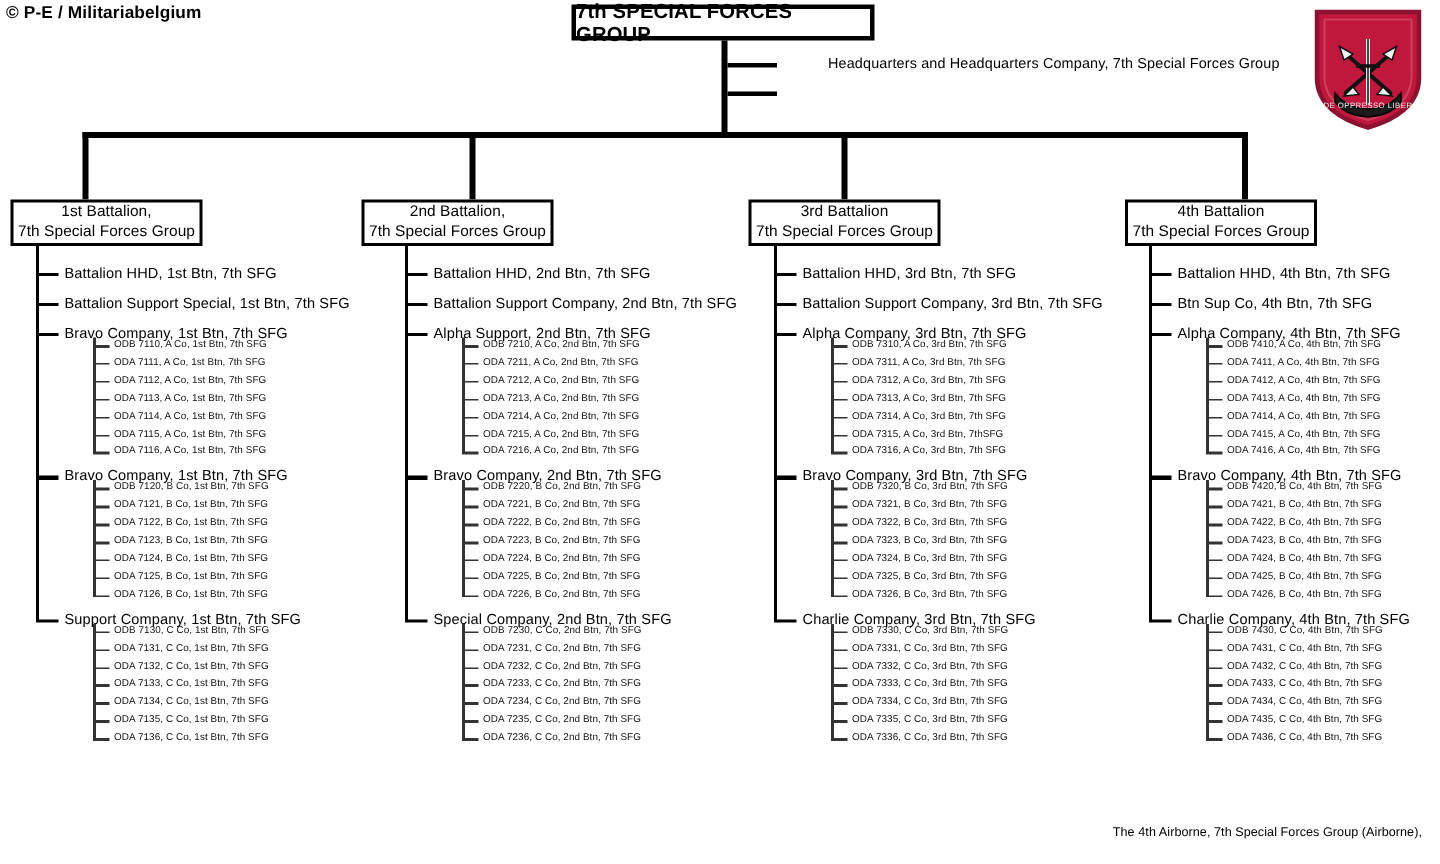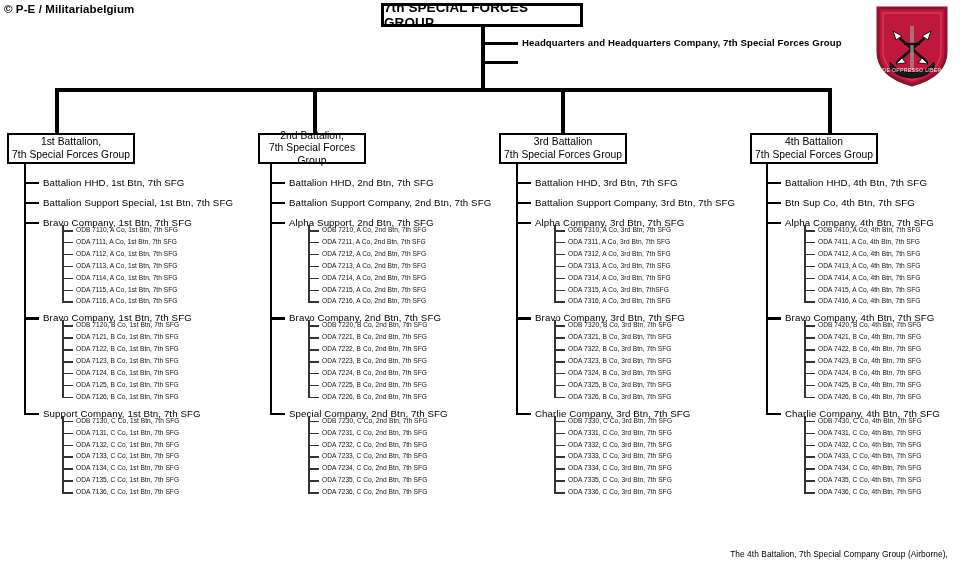--- a/index.html
+++ b/index.html
@@ -96,36 +96,36 @@
 
   <div class="credit">© P-E / Militariabelgium</div>
 
   <div class="title-box">
     <span>7th SPECIAL FORCES GROUP</span>
   </div>
 
   <div class="v" style="left:481px; top:27px; height:63px;"></div>
 
   <div class="grp-stub" style="left:485px; top:42px;"></div>
-  <div class="grp-item" style="left:522px; top:37px;font-weight:bold;">Headquarters and Headquarters Company,  7th Special Forces Group</div>
+  <div class="grp-item" style="left:552px; top:37px;">Headquarters and Headquarters Company,  7th Special Forces Group</div>
 
   <div class="grp-stub" style="left:485px; top:61px;"></div>
 
   <div class="h" style="left:55px; top:88px; width:777px;"></div>
 
   <div class="v" style="left:55px;  top:88px; height:45px;"></div>
   <div class="v" style="left:313px; top:88px; height:45px;"></div>
   <div class="v" style="left:561px; top:88px; height:45px;"></div>
   <div class="v" style="left:828px; top:88px; height:45px;"></div>
 
   <div class="bn-box" style="left:7px; width:128px;">
     <span>1st Battalion,</span>
     <span>7th Special Forces Group</span>
   </div>
-  <div class="bn-box" style="left:258px; width:108px;">
+  <div class="bn-box" style="left:241px; width:128px;">
     <span>2nd Battalion,</span>
     <span>7th Special Forces Group</span>
   </div>
   <div class="bn-box" style="left:499px; width:128px;">
     <span>3rd Battalion</span>
     <span>7th Special Forces Group</span>
   </div>
   <div class="bn-box" style="left:750px; width:128px;">
     <span>4th Battalion</span>
     <span>7th Special Forces Group</span>
@@ -590,21 +590,21 @@
         </div>
         <div class="det-row" style="top: 71.4px;">
           <span class="tick"></span>
           <span class="det-label">ODA 7436, C Co, 4th Btn, 7th SFG</span>
         </div>
       </div>
       <div class="bn-spine" style="height: 249.8px;"></div>
     </div>
 
   <div class="footnote">
-    <div>The 4th Battalion, 7th Special Company Group (Airborne),</div>
+    <div>The 4th Airborne, 7th Special Forces Group (Airborne),</div>
   </div>
 
   <div class="insignia">
     <svg viewBox="0 0 80 84" width="80" height="84" aria-hidden="true">
       <path d="M6 4 H74 V48 C74 66 58 76 40 81 C22 76 6 66 6 48 Z" fill="#c0173c" stroke="#8d1230" stroke-width="3"></path>
       <path d="M11 9 H69 V47 C69 63 55 72 40 76 C25 72 11 63 11 47 Z" fill="none" stroke="#d8536e" stroke-width="1.4" opacity=".65"></path>
 
       <g stroke="#111" stroke-width="2.6" stroke-linecap="round">
         <line x1="23" y1="30" x2="55" y2="58"></line>
         <line x1="57" y1="30" x2="25" y2="58"></line>

